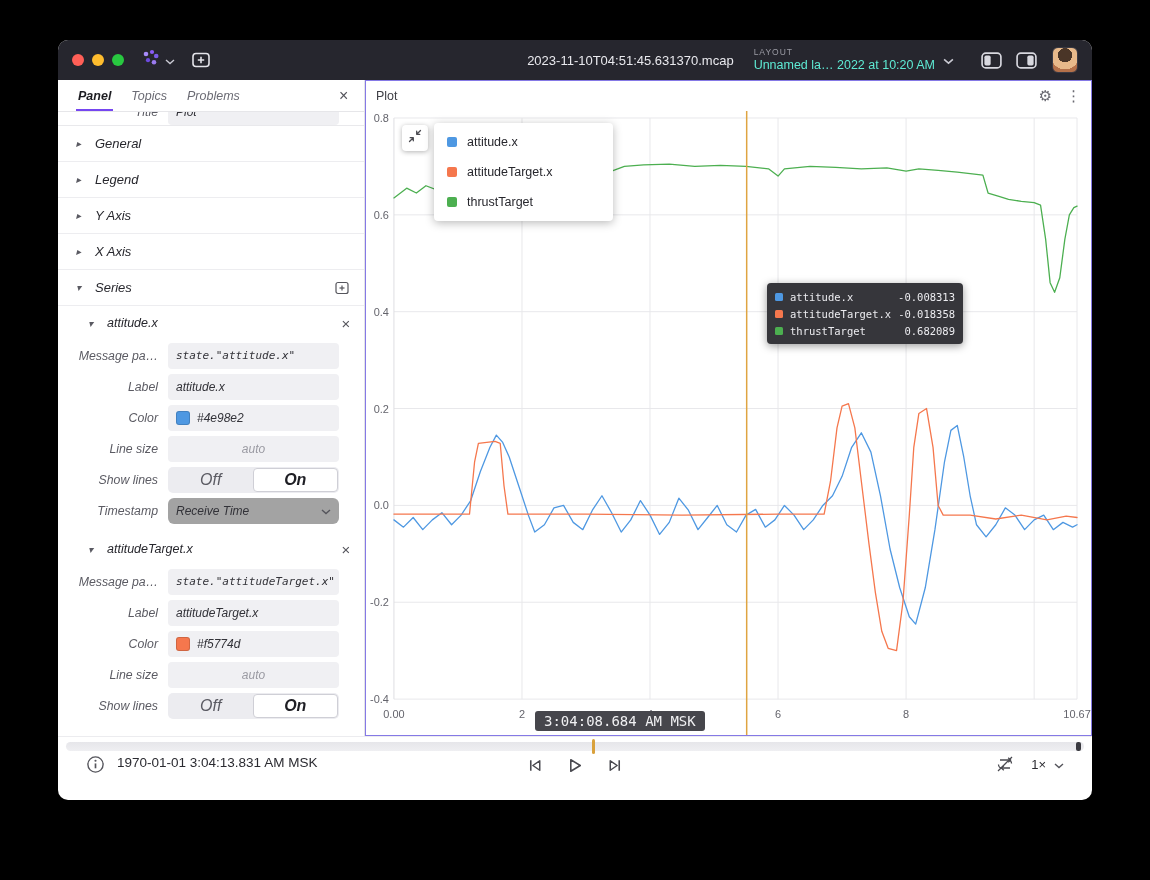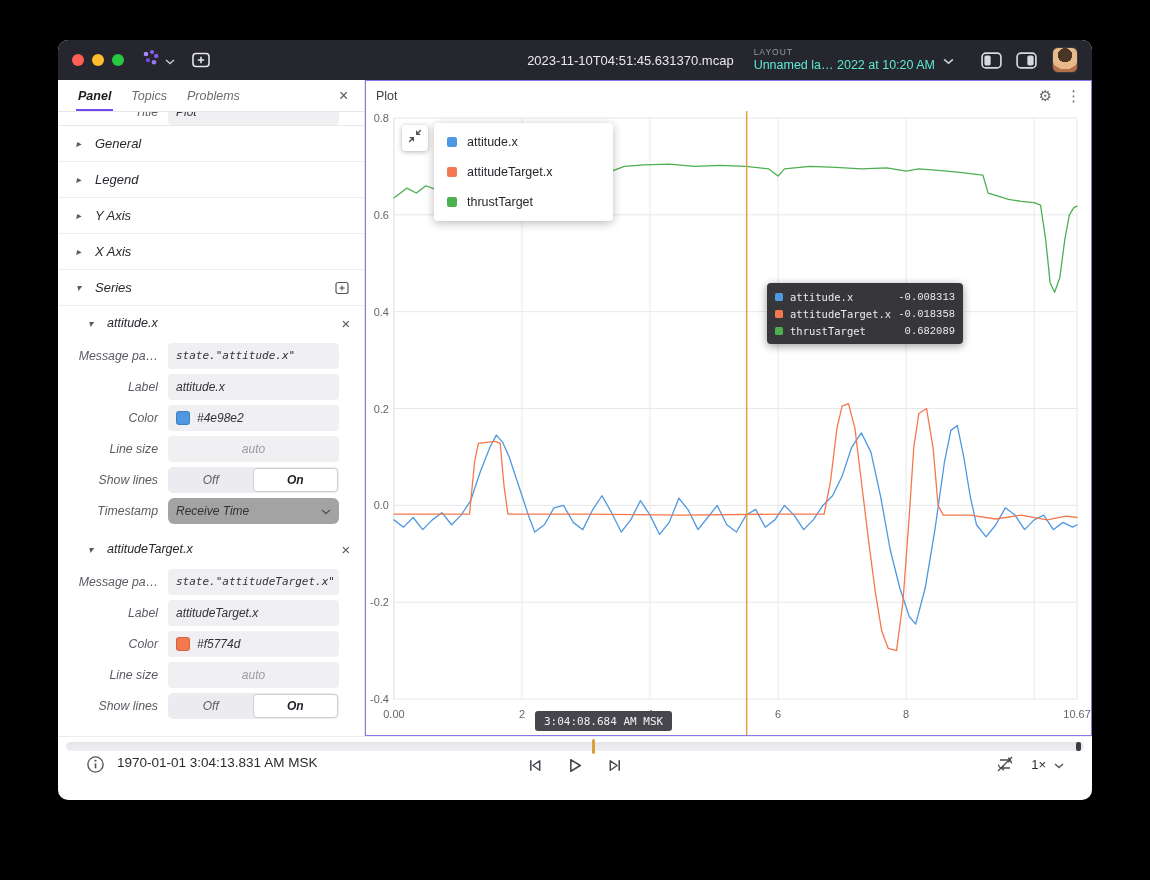--- a/index.html
+++ b/index.html
@@ -45,21 +45,21 @@
   .series-head { height:34px; display:flex; align-items:center; gap:9px; padding:0 14px 0 30px; font-size:12.5px; color:#27272d; }
   .series-head .x { margin-left:auto; font-size:15px; color:#55555c; cursor:pointer; }
   .field-row { height:31px; display:flex; align-items:center; padding-right:25px; }
   .field-label { flex:0 0 110px; text-align:right; font-size:12.3px; color:#5b5b63; padding-right:10px; white-space:nowrap; overflow:hidden; }
   .field-input { flex:1; height:26px; background:#f0f0f3; border-radius:4px; font-size:12px; color:#323238;
                  display:flex; align-items:center; padding:0 8px; overflow:hidden; white-space:nowrap; }
   .field-input.mono { font-family:"DejaVu Sans Mono",monospace; font-size:11px; }
   .field-input.placeholder { justify-content:center; color:#9a9aa2; }
   .swatch { width:14px; height:14px; border-radius:3px; margin-right:7px; flex:0 0 14px; border:1px solid rgba(0,0,0,.15); }
   .seg { flex:1; height:26px; background:#ececf0; border-radius:5px; display:flex; padding:1px; }
-  .seg > div { flex:1; display:flex; align-items:center; justify-content:center; font-size:12px; border-radius:4px; cursor:pointer; }
+  .seg > div { flex:1; display:flex; align-items:center; justify-content:center; font-size:16px; border-radius:4px; cursor:pointer; }
   .seg .off { color:#5b5b63; }
   .seg .on { background:#fff; border:1px solid #cfcfd6; color:#1e1e24; font-weight:bold; }
   .dropdown { justify-content:space-between; background:#a3a3a3; cursor:pointer;border-radius:6px; }
 
   
   .main { flex:1 1 auto; display:flex; flex-direction:column; border:1px solid #8579e6; min-width:0; background:#fff; }
   .panel-header { height:30px; flex:0 0 30px; display:flex; align-items:center; padding:0 10px; }
   .panel-title { font-size:12.5px; color:#3f3f46; }
   .panel-header .hicons { margin-left:auto; display:flex; gap:14px; align-items:center; color:#6a6a72; }
   .gear { font-size:15px; cursor:pointer; }
@@ -72,24 +72,24 @@
   .legend-popup { position:absolute; left:68px; top:12px; width:179px; background:#fff; border-radius:4px;
                   box-shadow:0 2px 10px rgba(0,0,0,.28); padding:4px 0; z-index:3; }
   .legend-row { height:30px; display:flex; align-items:center; gap:10px; padding:0 13px; font-size:12.5px; color:#27272d; cursor:pointer; }
   .legend-sq { width:10px; height:10px; border-radius:2px; flex:0 0 10px; }
 
   .data-tooltip { position:absolute; left:401px; top:172px; width:196px; background:#36363b; border-radius:4px;
                   padding:5px 8px; z-index:4; box-shadow:0 2px 8px rgba(0,0,0,.4); }
   .tt-row { height:17px; display:flex; align-items:center; gap:7px; font-family:"DejaVu Sans Mono",monospace; font-size:10.5px; color:#ececf0; }
   .tt-sq { width:8px; height:8px; border-radius:1.5px; flex:0 0 8px; }
   .tt-label { flex:1; }
-  .tt-val { text-align:left;font-family:Liberation Mono, monospace; }
+  .tt-val { text-align:left; }
 
   .time-badge { position:absolute; left:169px; top:600px; height:20px; background:#46464c; color:#f0f0f2;
-                border-radius:3px; font-family:"DejaVu Sans Mono",monospace; font-size:11px;
+                border-radius:3px; font-family:"DejaVu Sans Mono",monospace; font-size:14px;
                 display:flex; align-items:center; padding:0 9px; z-index:5; }
 
   
   .playback { flex:0 0 64px; height:64px; border-top:1px solid #ececef; display:flex; flex-direction:column; }
   .scrub-wrap { height:18px; padding:5px 8px 0; position:relative; }
   .scrub-track { position:relative; height:9px; border-radius:5px; background:linear-gradient(180deg,#e6e6ea,#efeff2); cursor:pointer; }
   .scrub-handle { position:absolute; top:-3px; width:3px; height:15px; border-radius:2px; background:#d9a13c; }
   .scrub-end { position:absolute; right:3px; top:0; width:5px; height:9px; border-radius:2px; background:#3b3b41; }
   .controls { flex:1; display:flex; align-items:flex-start; padding:0 28px; position:relative; }
   .pb-time { margin-left:12px; font-size:13.5px; color:#2b2b31; }

